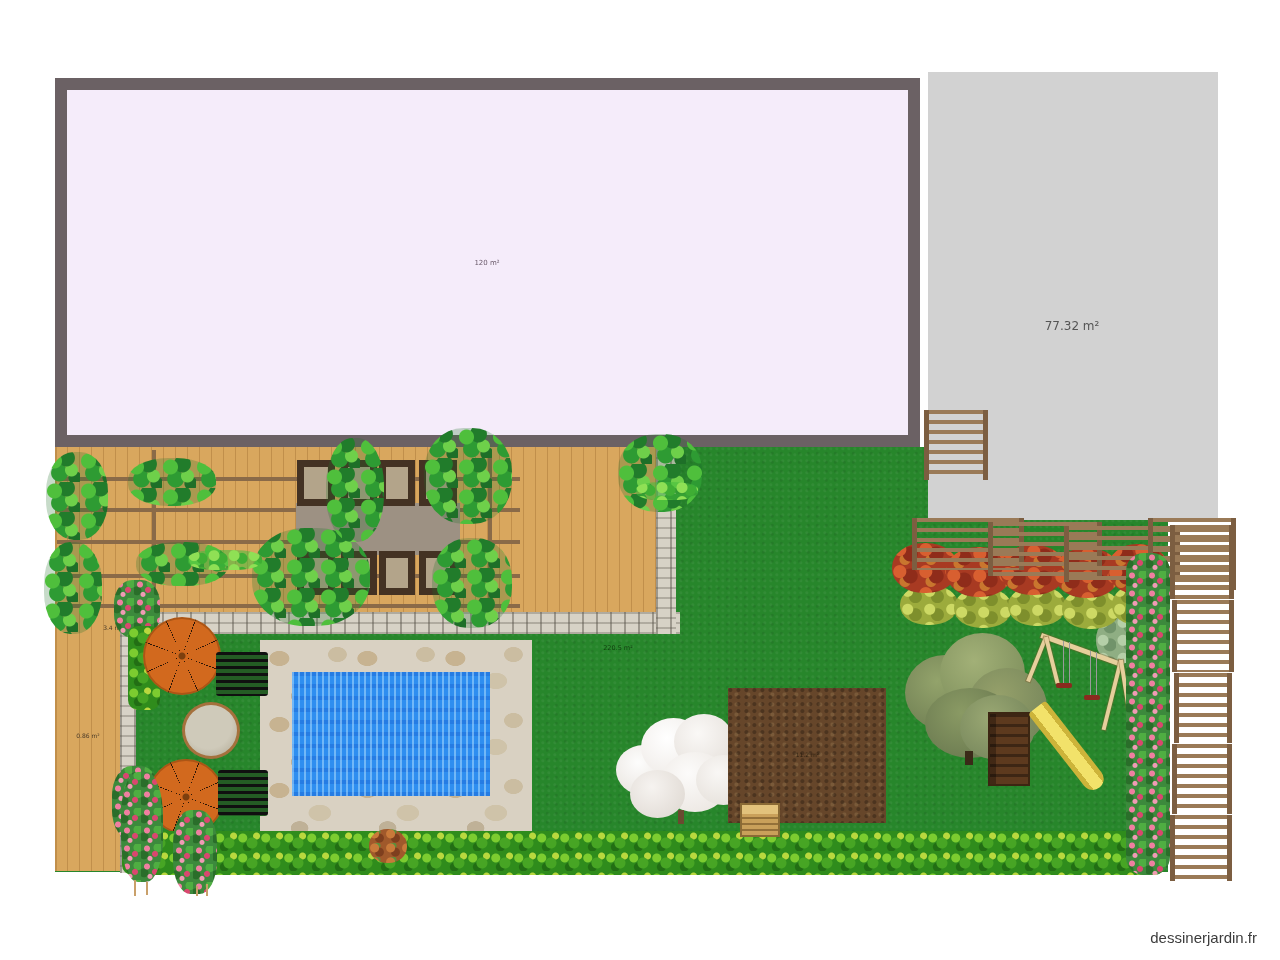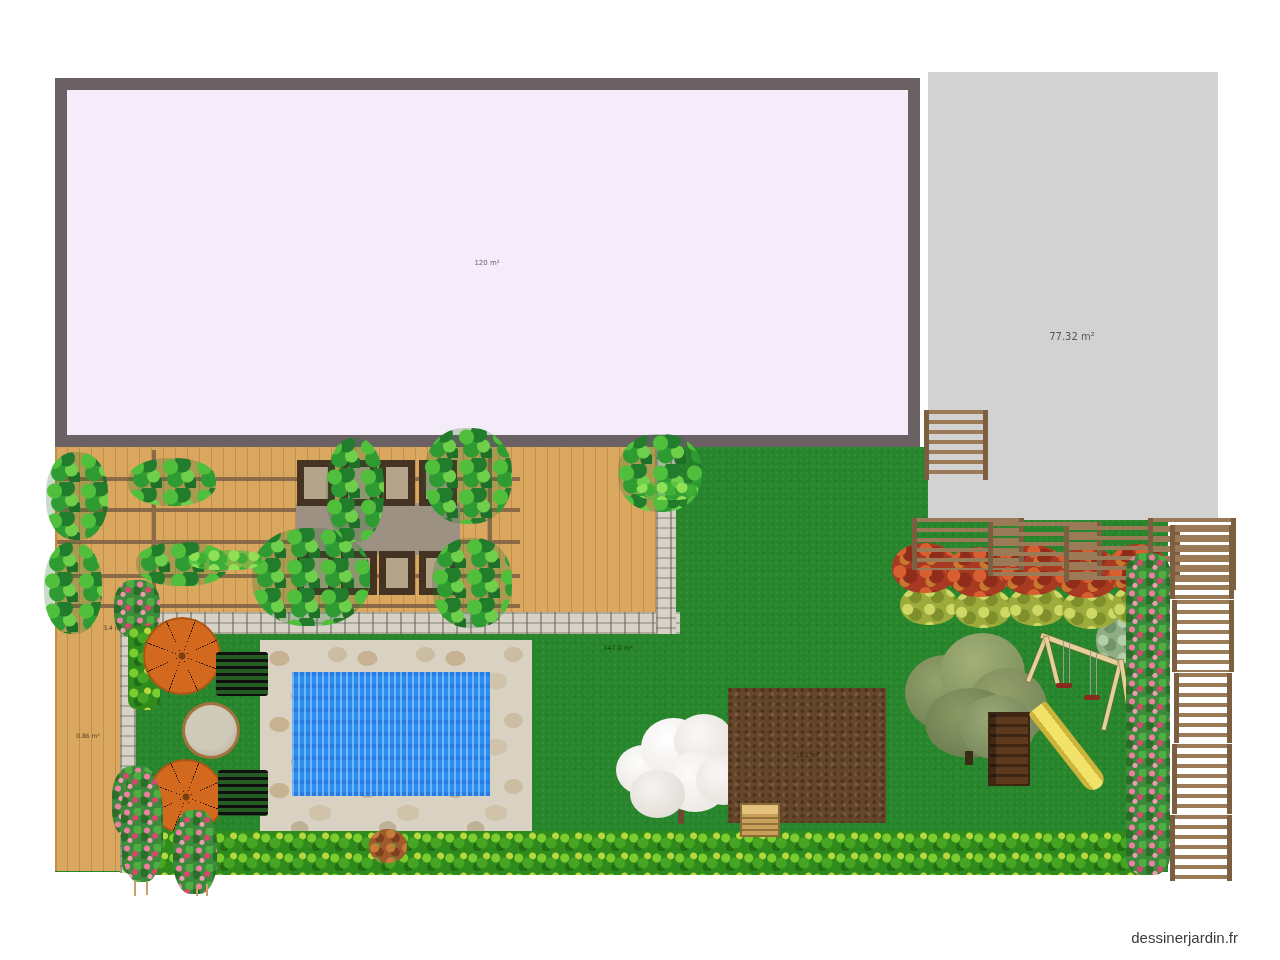--- a/index.html
+++ b/index.html
@@ -92,33 +92,33 @@
     linear-gradient(90deg, #cdb43a 0 5px, #f2e26a 5px 17px, #cdb43a 17px);}
   .bar{position:absolute;background:#e6cf9c;box-shadow:0 0 0 1px rgba(120,90,40,.4);}
   .chain{position:absolute;width:1px;background:#9a9a9a;}
   .seat{position:absolute;background:#8a2a1e;border-radius:2px;}
   .blob{position:absolute;border-radius:50%;}
   .beam{position:absolute;background:#8a6a48;}
   .frame{position:absolute;box-sizing:border-box;border:7px solid #443223;background:#b3a48a;}
   .stem{position:absolute;background:#c9a06a;}
   .area-label{position:absolute;font-family:"DejaVu Sans",sans-serif;color:#4a4450;
     text-align:center;line-height:1;pointer-events:none;}
-  #watermark{position:absolute;right:42px;top:929px;font-size:15px;color:#3c3c3c;
+  #watermark{position:absolute;right:23px;top:929px;font-size:15px;color:#3c3c3c;
     font-family:"Liberation Sans",sans-serif;text-align:center;}
 </style>
 </head>
 <body>
 
 <div id="canvas">
 
   <div class="abs grass" style="left:55px;top:447px;width:1113px;height:425px;"></div>
-  <div class="area-label" style="left:583px;top:645px;width:70px;font-size:6.5px;color:#10400f;">147.0 m²</div>
+  <div class="area-label" style="left:583px;top:645px;width:70px;font-size:6.5px;color:#10400f;">220.5 m²</div>
 
   <div class="abs" style="left:928px;top:72px;width:290px;height:448px;background:#d2d2d2;"></div>
-  <div class="area-label" style="left:1042px;top:320px;width:60px;font-size:10px;color:#555;margin-top:12px;">77.32 m²</div>
+  <div class="area-label" style="left:1042px;top:320px;width:60px;font-size:12px;color:#555;">77.32 m²</div>
 
   <div class="abs" style="left:55px;top:78px;width:865px;height:369px;box-sizing:border-box;
        border:12px solid #6b6164;background:#f5ecfa;"></div>
   <div class="area-label" style="left:447px;top:260px;width:80px;font-size:7px;color:#6a5a6a;">120 m²</div>
 
   <div class="abs wood" style="left:55px;top:447px;width:605px;height:171px;"></div>
   <div class="beam" style="left:57px;top:477px;width:463px;height:4px;"></div>
   <div class="beam" style="left:57px;top:508px;width:463px;height:4px;"></div>
   <div class="beam" style="left:57px;top:540px;width:463px;height:4px;"></div>
   <div class="beam" style="left:57px;top:574px;width:463px;height:4px;"></div>

